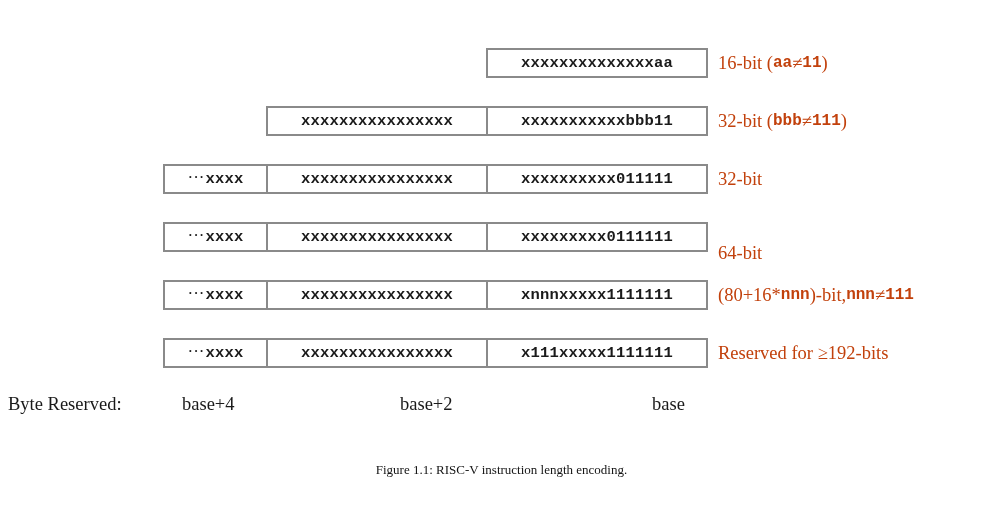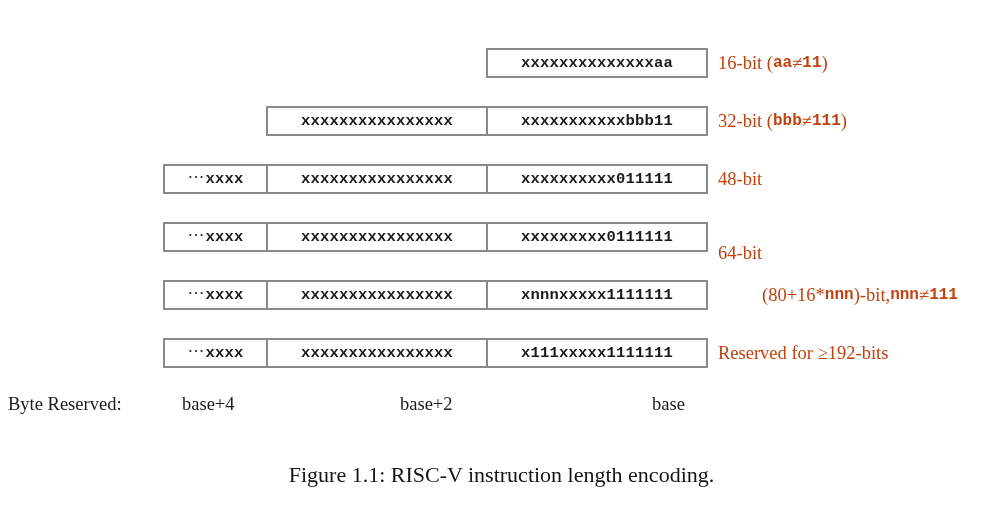--- a/index.html
+++ b/index.html
@@ -81,21 +81,21 @@
   .ba-1{ left:400px; }
   .ba-2{ left:652px; }
 
   
   #caption{
     position:absolute;
     top:462px;
     left:0;
     width:1003px;
     text-align:center;
-    font-size:22px;
+    font-size:13px;
     color:#141414;
   }
 </style>
 </head>
 <body>
 
 <div id="figure">
 
   <div id="rows-container">
       <div class="enc-row" style="top: 48px; left: 486px;">
@@ -121,42 +121,42 @@
       </div>
       <div class="enc-row" style="top: 164px; left: 163px;">
         <div class="cell wdots">
           <span class="dots">···</span>
           <span>xxxx</span>
         </div>
         <div class="cell w16">xxxxxxxxxxxxxxxx</div>
         <div class="cell w16">xxxxxxxxxx011111</div>
       </div>
       <div class="label" style="top: 164px;">
-        <span class="ne">48-bit</span>
+        <span class="ne">32-bit</span>
       </div>
       <div class="enc-row" style="top: 222px; left: 163px;">
         <div class="cell wdots">
           <span class="dots">···</span>
           <span>xxxx</span>
         </div>
         <div class="cell w16">xxxxxxxxxxxxxxxx</div>
         <div class="cell w16">xxxxxxxxx0111111</div>
       </div>
       <div class="label" style="top: 238px;">
         <span class="ne">64-bit</span>
       </div>
       <div class="enc-row" style="top: 280px; left: 163px;">
         <div class="cell wdots">
           <span class="dots">···</span>
           <span>xxxx</span>
         </div>
         <div class="cell w16">xxxxxxxxxxxxxxxx</div>
         <div class="cell w16">xnnnxxxxx1111111</div>
       </div>
-      <div class="label" style="top: 280px; margin-left: 44px;">
+      <div class="label" style="top: 280px;">
         <span class="ne">(80+16*</span>
         <span class="mono">nnn</span>
         <span class="ne">)-bit, </span>
         <span class="mono">nnn</span>
         <span class="ne">≠</span>
         <span class="mono">111</span>
       </div>
       <div class="enc-row" style="top: 338px; left: 163px;">
         <div class="cell wdots">
           <span class="dots">···</span>

